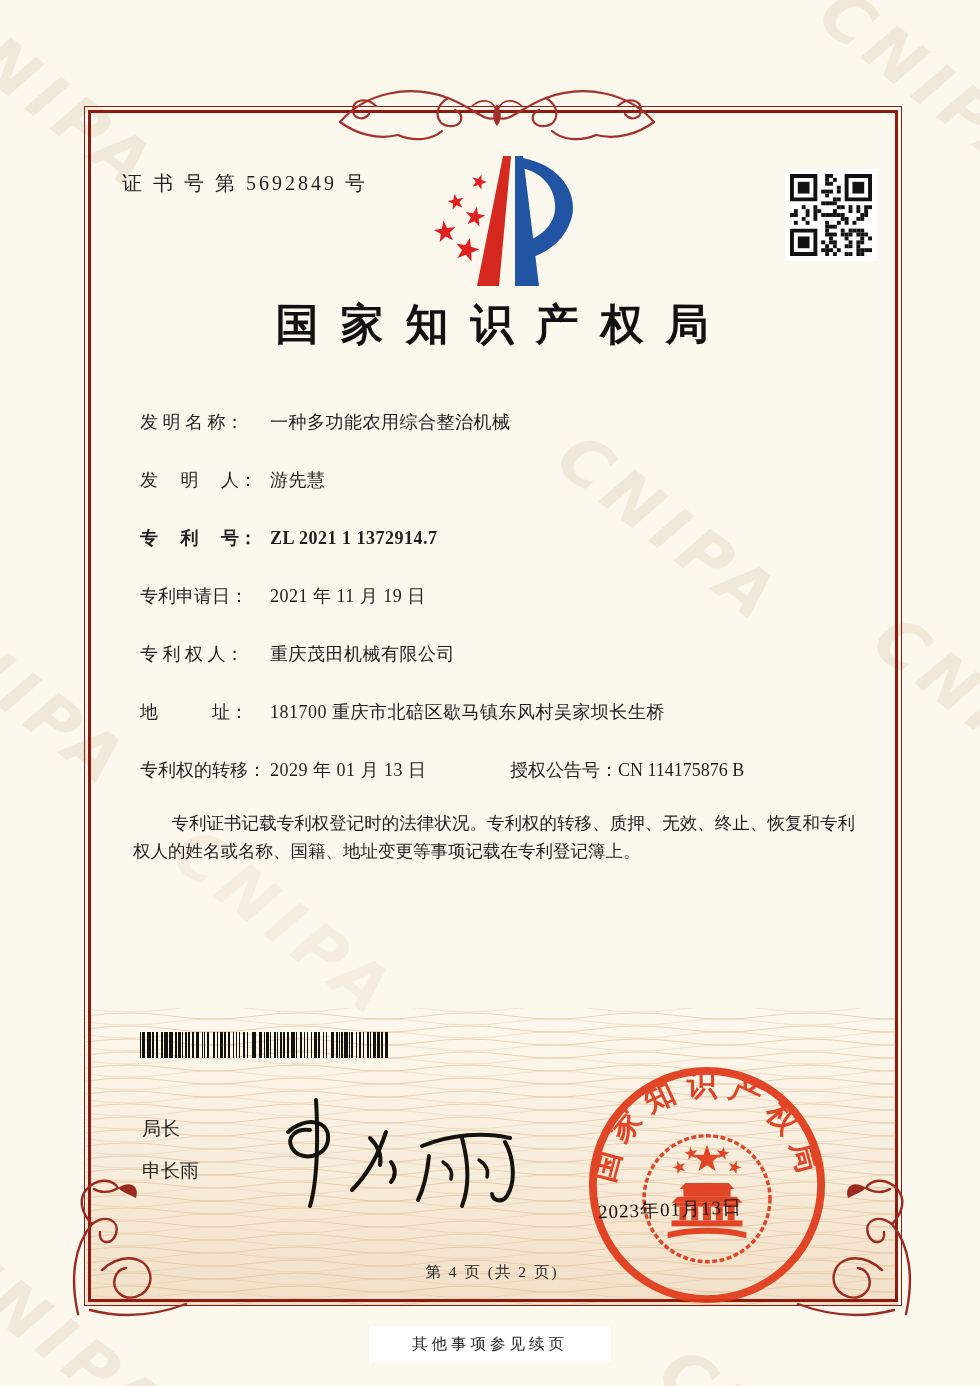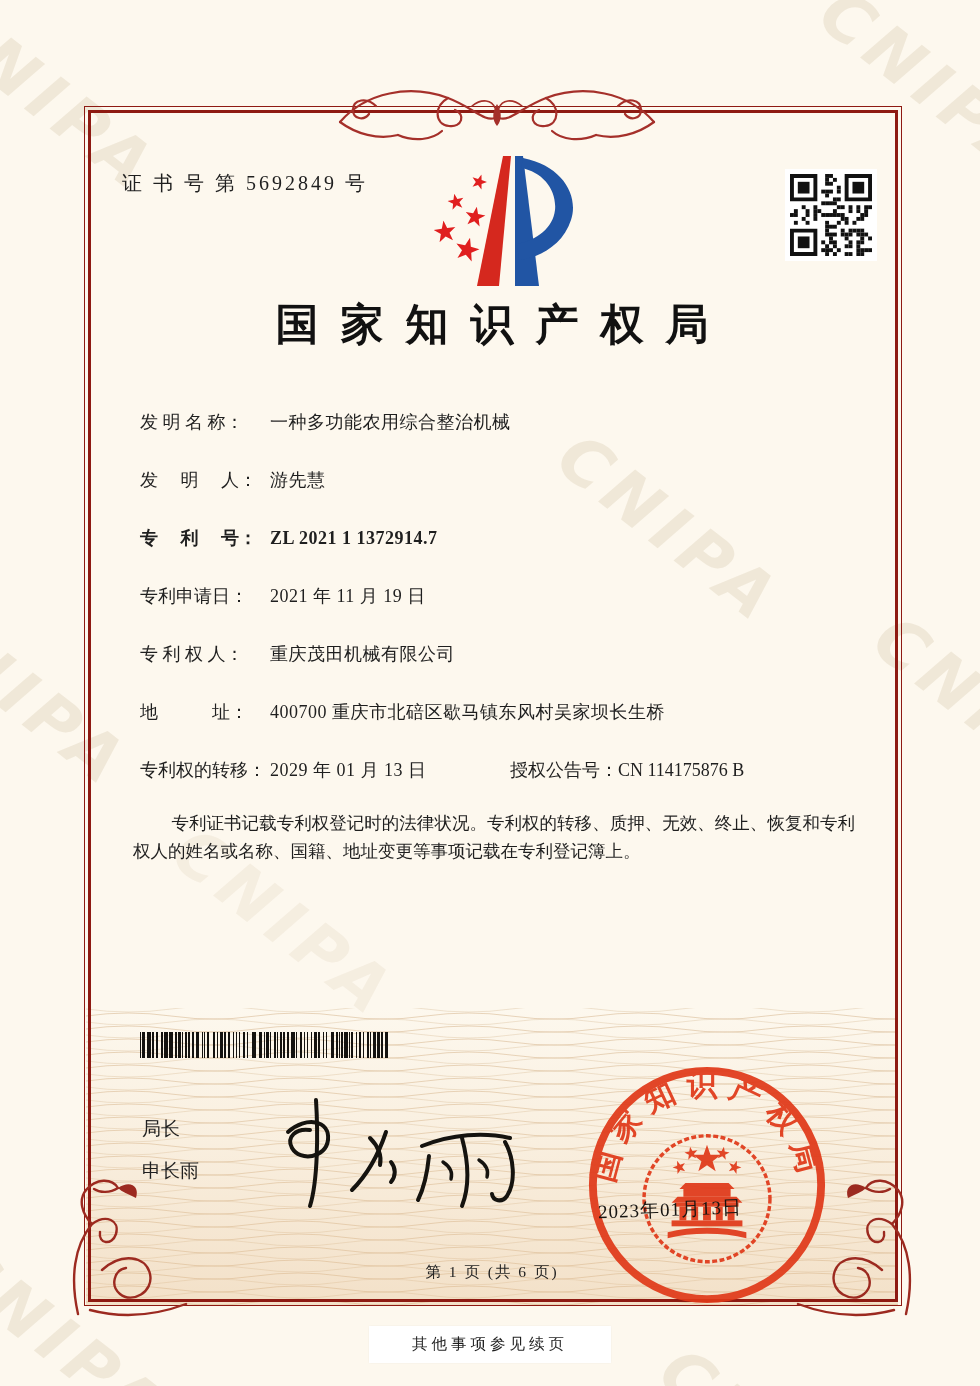--- a/index.html
+++ b/index.html
@@ -274,21 +274,21 @@
 <div class="row" id="row2">
   <span class="lab">专　 利　 号：</span><span class="val">ZL 2021 1 1372914.7</span>
 </div>
 <div class="row" id="row3">
   <span class="lab">专利申请日：</span><span class="val">2021 年 11 月 19 日</span>
 </div>
 <div class="row" id="row4">
   <span class="lab">专 利 权 人：</span><span class="val">重庆茂田机械有限公司</span>
 </div>
 <div class="row" id="row5">
-  <span class="lab">地　　　址：</span><span class="val">400700  重庆市北碚区歇马镇东风村吴家坝长生桥</span>
+  <span class="lab">地　　　址：</span><span class="val">181700  重庆市北碚区歇马镇东风村吴家坝长生桥</span>
 </div>
 <div class="row" id="row6">
   <span class="lab">专利权的转移：</span><span class="val">2029 年 01 月 13 日</span>
 </div>
 <div id="grant-no">
   <span>授权公告号：</span><span>CN 114175876 B</span>
 </div>
 
 <div id="body-text" class="abs">
   <p>专利证书记载专利权登记时的法律状况。专利权的转移、质押、无效、终止、恢复和专利权人的姓名或名称、国籍、地址变更等事项记载在专利登记簿上。</p>
@@ -466,14 +466,14 @@
       <rect x="120" y="146" width="8" height="14"></rect>
         <rect x="133" y="146" width="7" height="14"></rect>
       <rect x="145" y="146" width="7" height="14"></rect>
       <rect x="88" y="160" width="72" height="6"></rect>
       <path d="M84,172 C108,166 140,166 164,172 L164,178 C140,172 108,172 84,178 Z"></path>
     </g>
   </g>
 </svg>
 <div id="seal-date" class="abs">2023年01月13日</div>
 
-<div id="page-no" class="abs">第 1 页 (共 6 页)</div>
+<div id="page-no" class="abs">第 4 页 (共 2 页)</div>
 <div id="note" class="abs">其他事项参见续页</div>
 
 </body></html>

